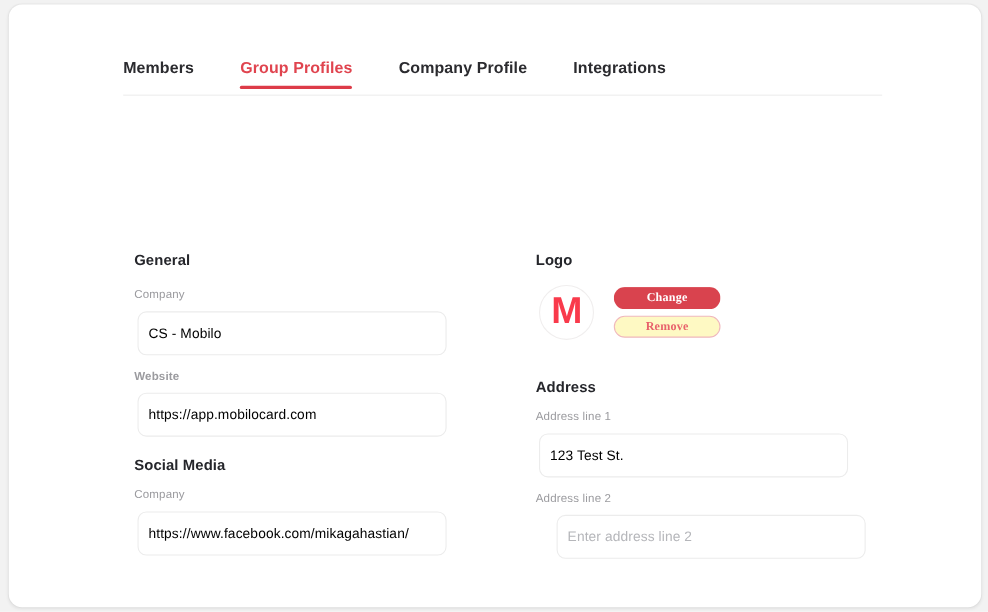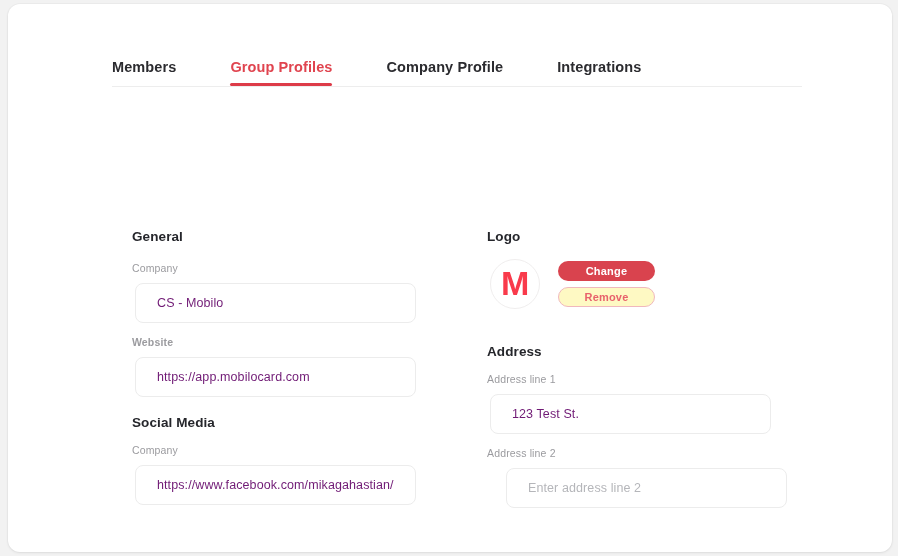--- a/index.html
+++ b/index.html
@@ -27,22 +27,22 @@
 
   
   .tabs-wrap {
     position: absolute;
     left: 104px;
     top: 44px;
     width: 688px;
   }
   .tabs {
     display: flex;
-    align-items: flex-end;
-    gap: 12px;
+    align-items: center;
+    gap: 0px;
     position: relative;
     height: 38px;
   }
   .tab {
     font-size: 14.5px;
     font-weight: bold;
     color: #2b2b2f;
     letter-spacing: 0.1px;
     padding: 0 0 11px 0;
     margin-right: 42px;
@@ -100,21 +100,21 @@
   .chev {
     position: absolute;
     right: 2px;
     top: 7px;
     width: 16px;
     height: 16px;
   }
   .chev svg { display: block; }
 
   
-  .col-left  { position: absolute; left: 124px; top: 225px; width: 290px; }
+  .col-left  { position: absolute; left: 114px; top: 225px; width: 290px; }
   .col-right { position: absolute; left: 479px; top: 225px; width: 290px; }
 
   .section-title {
     font-size: 13.5px;
     font-weight: bold;
     color: #25262b;
     letter-spacing: 0.1px;
   }
   .field-label {
     font-size: 10.5px;
@@ -122,23 +122,23 @@
     letter-spacing: 0.15px;
     margin-bottom: 6px;
     display: block;
   }
   .field-input {
     width: 281px;
     height: 40px;
     border: 1px solid #ececec;
     border-radius: 8px;
     background: #ffffff;
-    padding: 0 21px;
+    padding: 0 9px;
     font-size: 12.5px;
-    color: #701a75;
+    color: #000000;
     font-family: "Liberation Sans", sans-serif;
     outline: none;
     letter-spacing: 0.1px;
   }
   .field-input::placeholder { color: #b5b6ba; }
 
   
   .lbl-company  { position: absolute; left: 0; top: 33px; }
   .in-company   { position: absolute; left: 3px; top: 54px; }
   .lbl-website  { position: absolute; left: 0; top: 107px; font-weight: bold; }
@@ -180,21 +180,21 @@
     width: 97px;
     height: 20px;
     border-radius: 10px;
     font-size: 11px;
     font-weight: bold;
     letter-spacing: 0.2px;
     display: flex;
     align-items: center;
     justify-content: center;
     cursor: pointer;
-    font-family: Liberation Sans, sans-serif;
+    font-family: Liberation Serif, serif;
     border: 1px solid transparent;
   }
   .btn-change { background: #d9434e; color: #ffffff; }
   .btn-remove { background: #fef9c3; color: #e8626c; border: 1px solid #f0b8bd; }
 
   .ttl-address  { position: absolute; left: 0; top: 115px; }
   .lbl-addr1    { position: absolute; left: 0; top: 144px; }
   .in-addr1     { position: absolute; left: 3px; top: 165px; }
   .lbl-addr2    { position: absolute; left: 0; top: 218px; }
   .in-addr2     { position: absolute; left: 3px; top: 239px; margin-left: 16px; }

